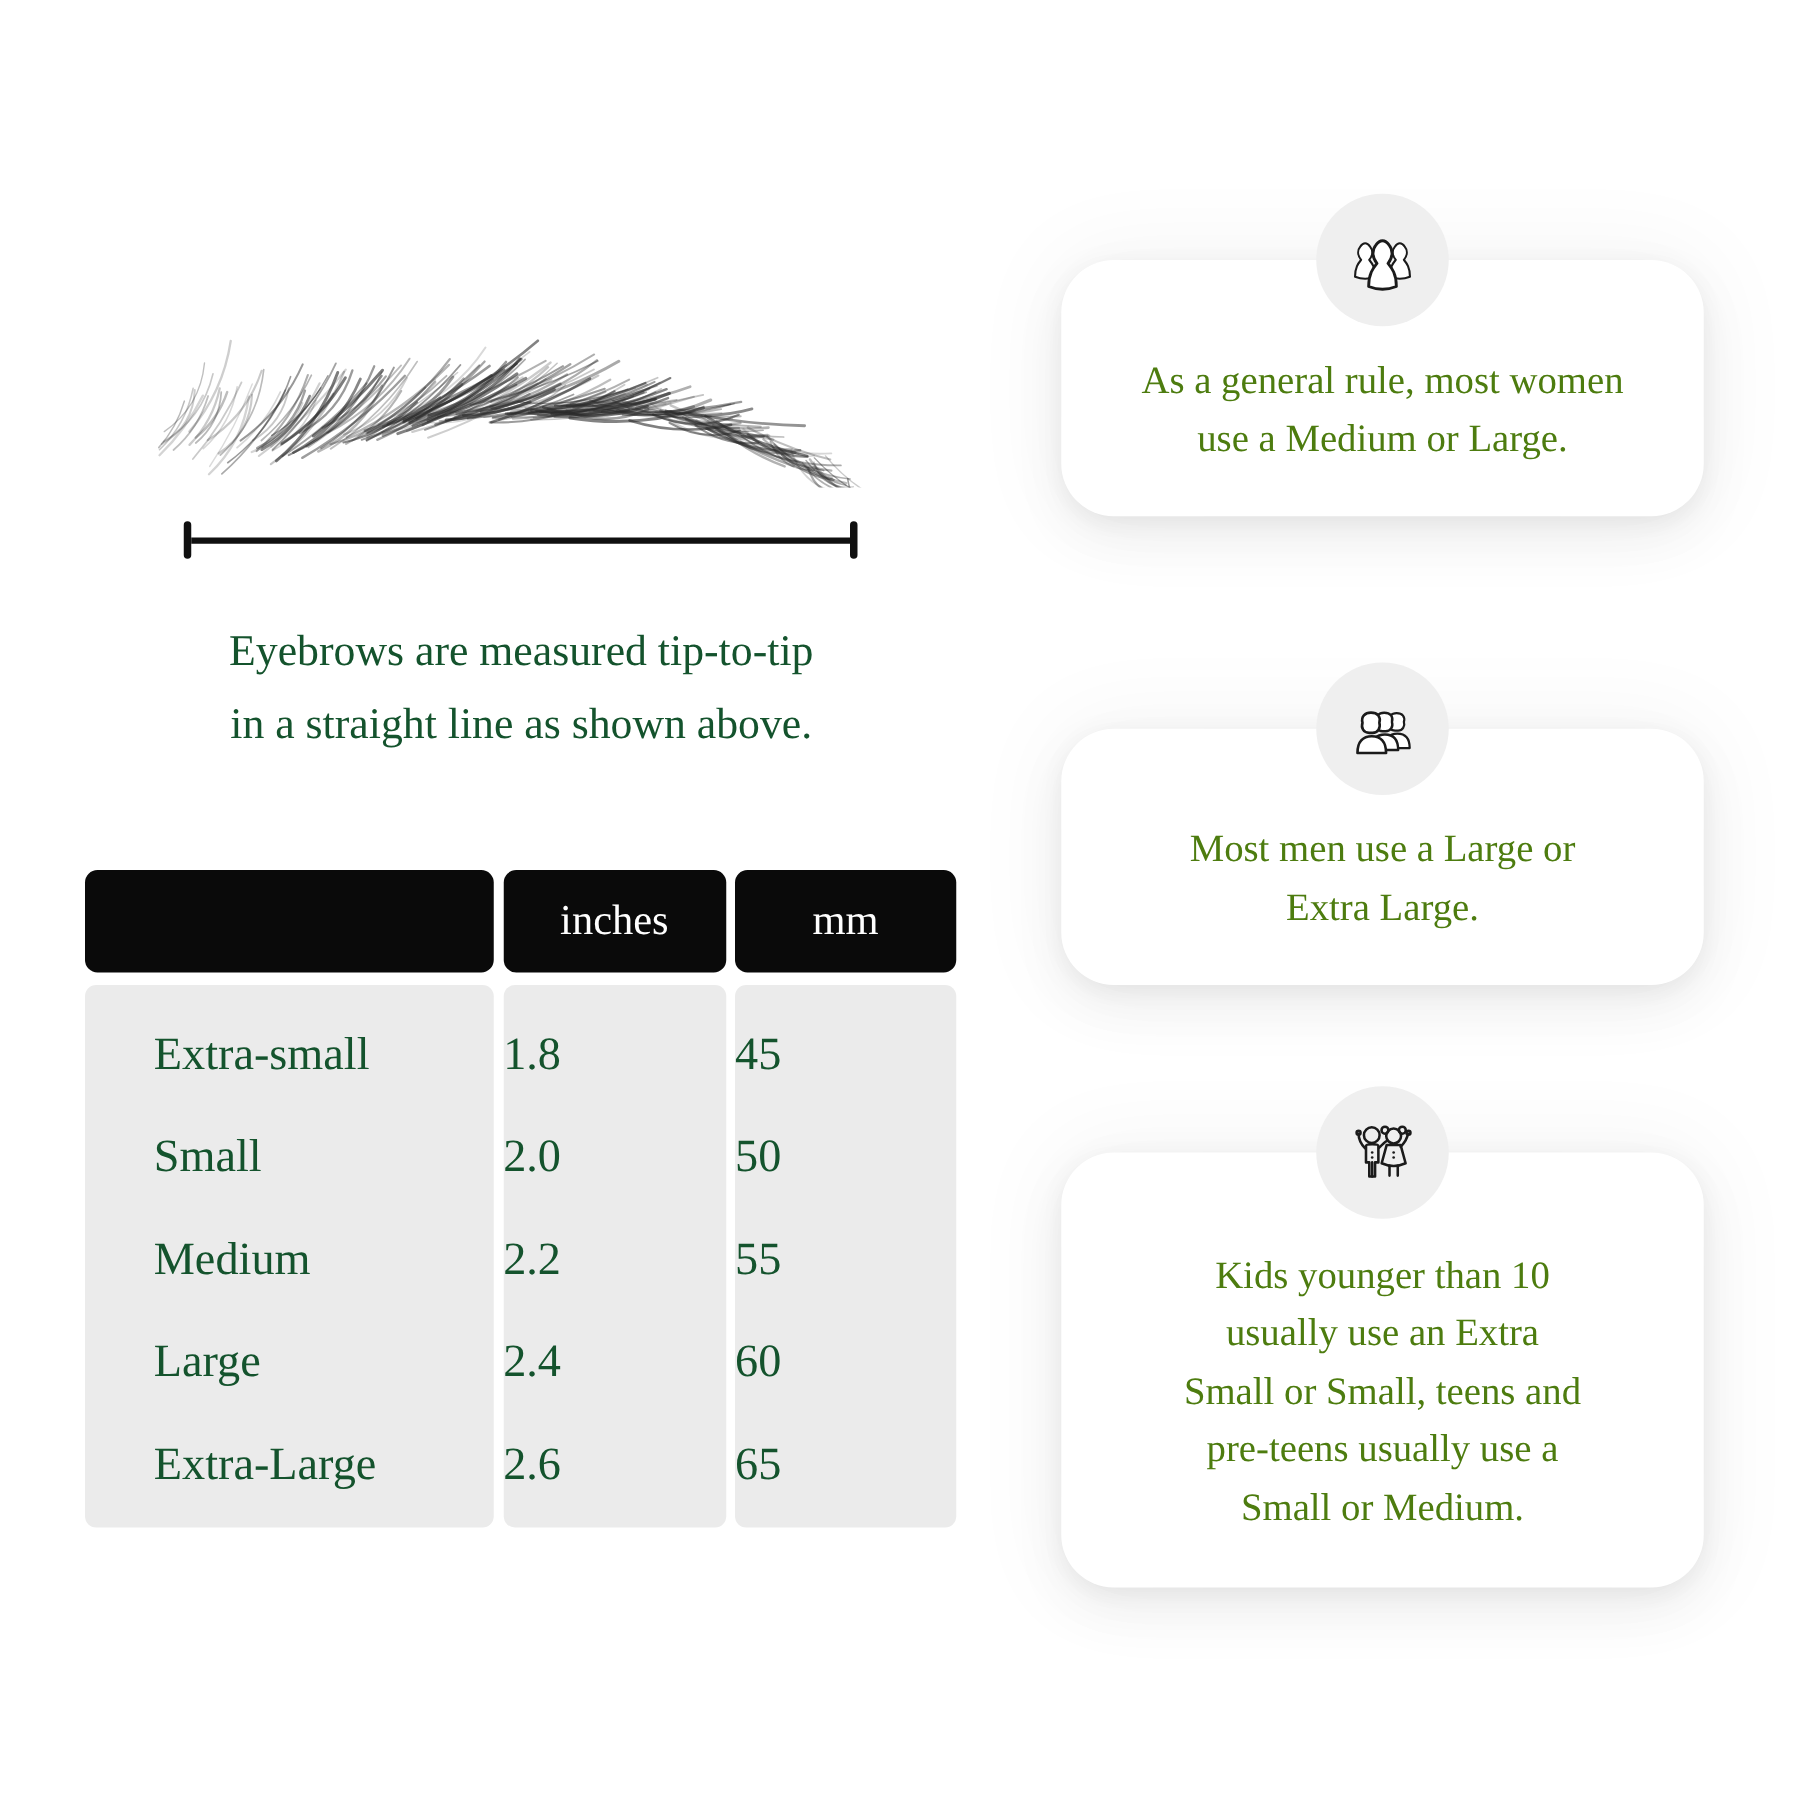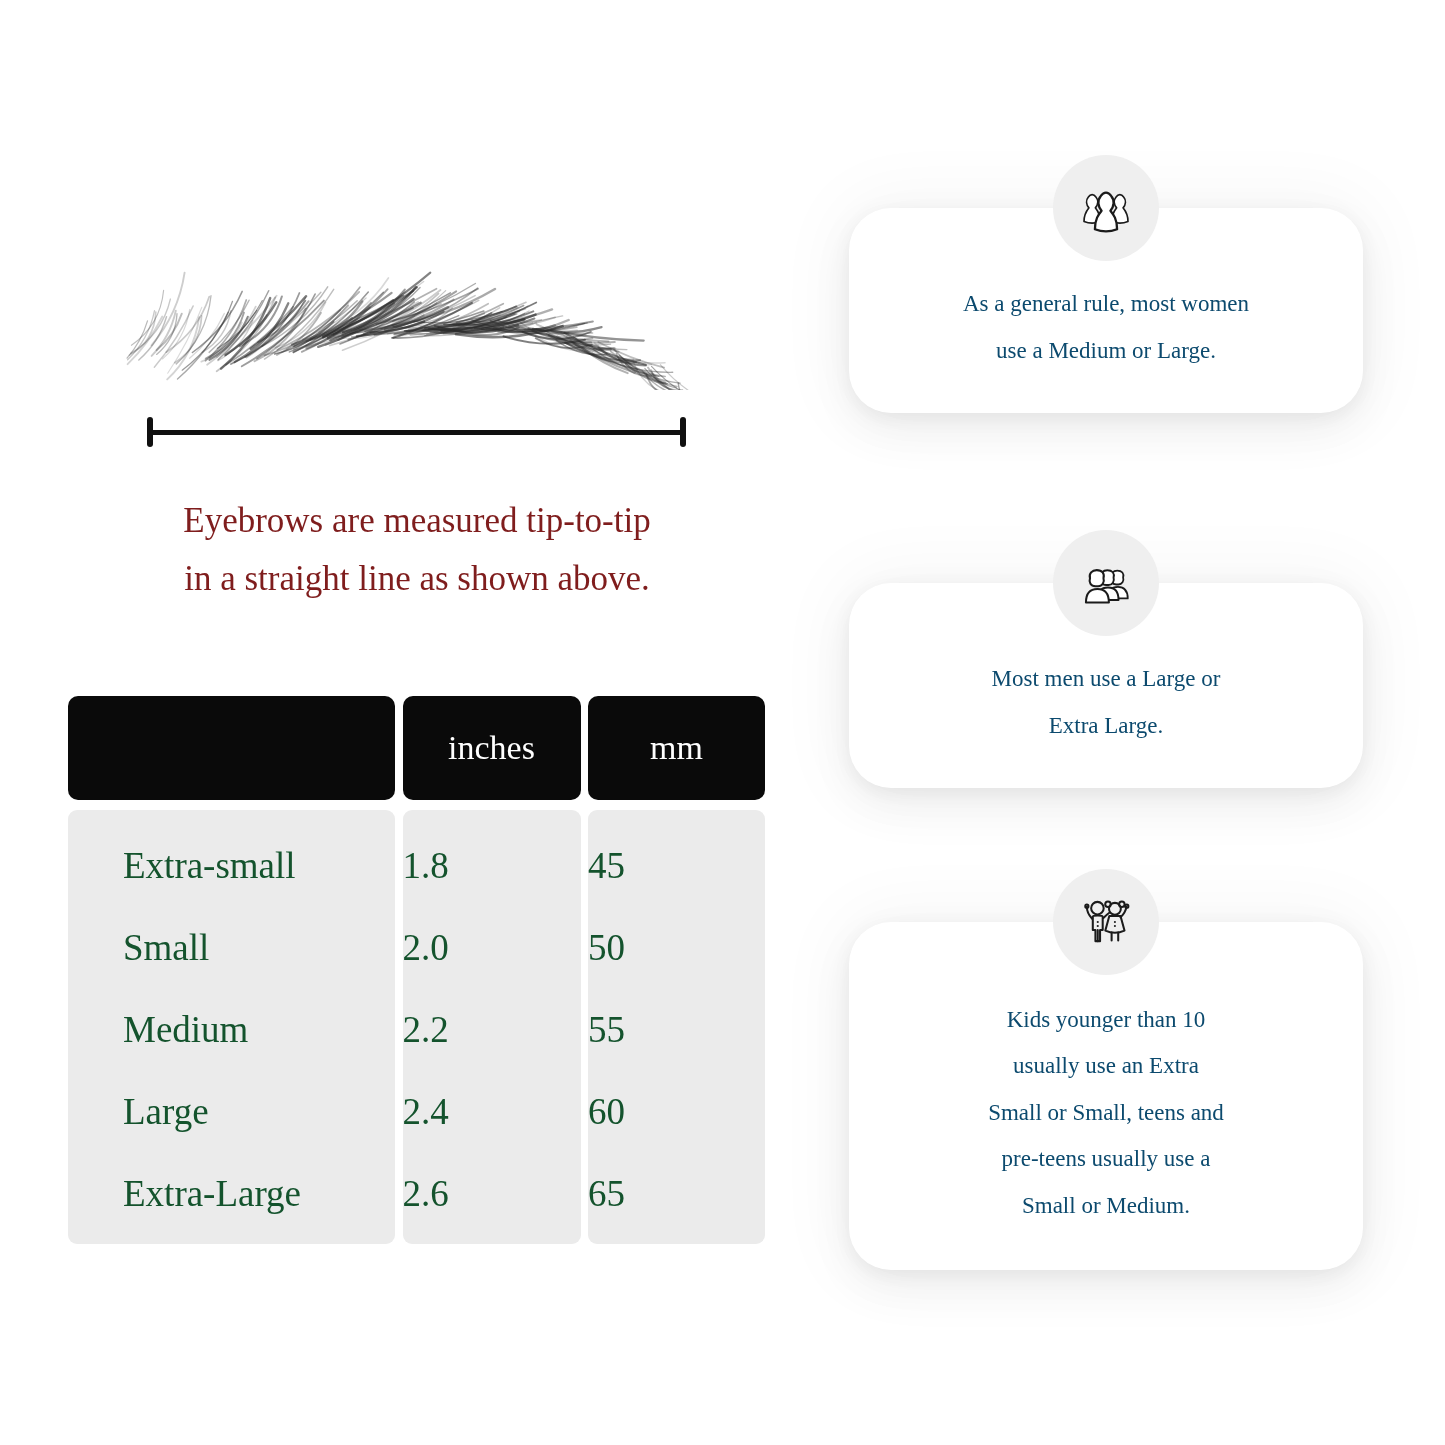--- a/index.html
+++ b/index.html
@@ -7,26 +7,26 @@
     position:relative;width:1445px;height:1445px;background:#ffffff;overflow:hidden;
     font-family:"Liberation Serif","DejaVu Serif",serif;color:#2b2b2b;
   }
   
   .brow-svg{position:absolute;left:115px;top:240px;width:580px;height:150px;}
   .ruler{position:absolute;left:147px;top:417px;width:539px;height:30px;display:flex;align-items:center;}
   .ruler .cap{width:6px;height:30px;background:#101010;border-radius:3px;}
   .ruler .bar{flex:1;height:5px;background:#101010;}
   .caption{
     position:absolute;left:107px;top:492px;width:620px;text-align:center;
-    font-size:35px;line-height:58px;color:#7f1d1d;
+    font-size:35px;line-height:58px;color:#14532d;
   }
   
   .size-table{position:absolute;left:68px;top:696px;width:697px;}
   .thead,.tbody{display:grid;grid-template-columns:327px 178px 177px;column-gap:7.5px;}
-  .thead{height:104px;margin-bottom:10px;}
+  .thead{height:82px;margin-bottom:10px;}
   .th{
     background:var(--table-header-bg,#0a0a0a);color:var(--table-header-text,#ffffff);
     border-radius:10px;display:flex;align-items:center;justify-content:center;font-size:34px;
   }
   .tbody{height:434px;}
   .tcol{
     background:var(--table-body-bg,#ebebeb);border-radius:9px;
     display:flex;flex-direction:column;justify-content:space-around;
     padding:14px 0 10px;box-sizing:border-box;
   }
@@ -37,21 +37,21 @@
   .card{
     position:absolute;left:849px;width:514px;background:var(--card-bg,#ffffff);
     border-radius:42px;box-sizing:border-box;
     box-shadow:0 4px 18px rgba(0,0,0,.05),0 16px 45px rgba(0,0,0,.055),0 0 70px 15px rgba(0,0,0,.035);
     display:flex;flex-direction:column;align-items:center;justify-content:center;
     padding:52px 30px 18px;
   }
   .card.c1{top:208px;height:205px;}
   .card.c2{top:583px;height:205px;}
   .card.c3{top:922px;height:348px;}
-  .card-text{font-size:23px;line-height:46.5px;color:#0c4a6e;text-align:center;}
+  .card-text{font-size:31px;line-height:46.5px;color:#4d7c0f;text-align:center;}
   .badge{
     position:absolute;top:-53px;left:50%;transform:translateX(-50%);
     width:106px;height:106px;border-radius:50%;background:var(--badge-bg,#efefef);
     display:flex;align-items:center;justify-content:center;
   }
   .badge svg{width:66px;height:66px;display:block;}
   .ic{stroke:#1b1b1b;fill:none;stroke-width:3.1;stroke-linecap:round;stroke-linejoin:round;}
   .ic.fw{fill:#ffffff;}
   .dot{fill:#1b1b1b;stroke:none;}
 </style>

